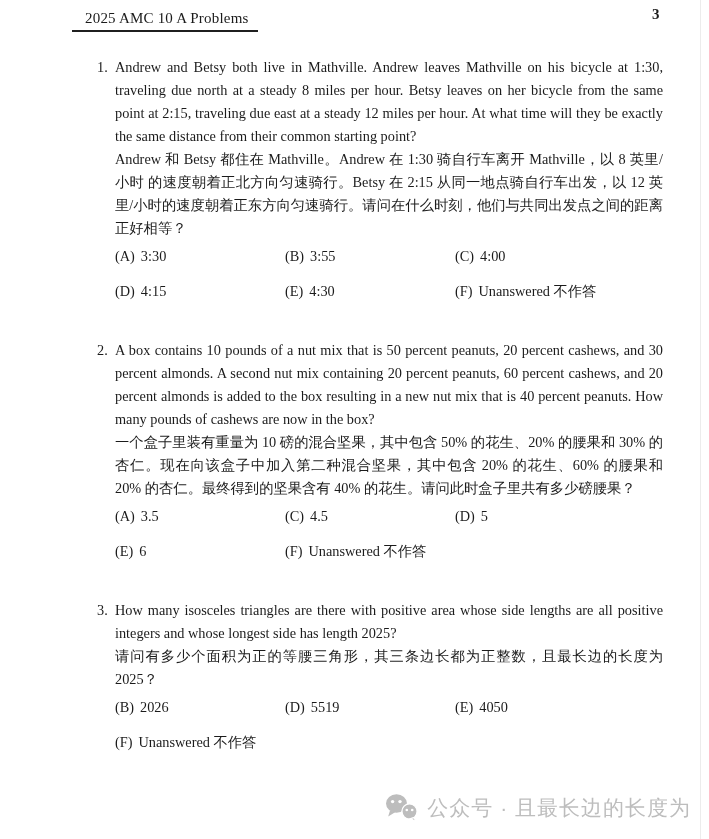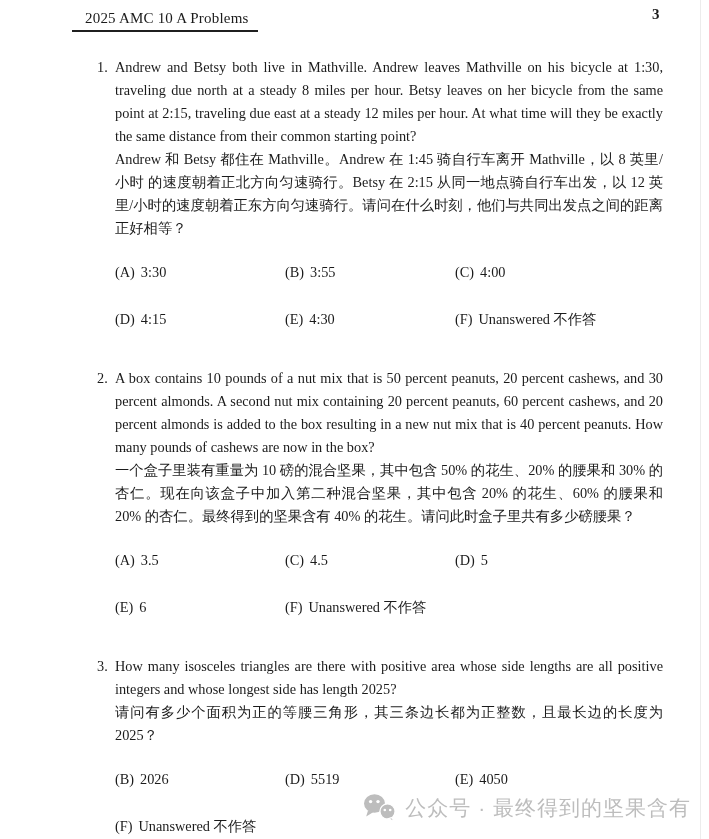--- a/index.html
+++ b/index.html
@@ -36,22 +36,22 @@
   .problem {
     display:flex; margin-bottom:36px;
     font-size:14.3px; line-height:23px;
   }
   .p-num { flex:0 0 18px; width:18px; }
   .p-body { flex:1; min-width:0; }
   .p-body p { text-align:justify; }
   .choices {
     display:grid;
     grid-template-columns:170px 170px auto;
-    row-gap:24px;
-    margin-top:21px;
+    row-gap:12px;
+    margin-top:5px;
   }
   .choice { white-space:nowrap; text-align:left; }
   .c-val { margin-left:6px; }
   .watermark {
     position:absolute; right:18px; bottom:16px;
     display:flex; align-items:center; gap:9px;
     color:#bdbdbd;
     font-family:"Liberation Sans","DejaVu Sans",sans-serif;
     font-size:21px; letter-spacing:1px;
   }
@@ -67,21 +67,21 @@
     <span class="inner">2025 AMC 10 A Problems</span>
   </div>
   <div class="page-number">3</div>
 
   <div class="content">
 
     <div class="problem">
       <div class="p-num">1.</div>
       <div class="p-body">
         <p class="eng">Andrew and Betsy both live in Mathville. Andrew leaves Mathville on his bicycle at 1:30, traveling due north at a steady 8 miles per hour. Betsy leaves on her bicycle from the same point at 2:15, traveling due east at a steady 12 miles per hour. At what time will they be exactly the same distance from their common starting point?</p>
-        <p class="chn">Andrew 和 Betsy 都住在 Mathville。Andrew 在 1:45 骑自行车离开 Mathville，以 8 英里/小时 的速度朝着正北方向匀速骑行。Betsy 在 2:15 从同一地点骑自行车出发，以 12 英里/小时的速度朝着正东方向匀速骑行。请问在什么时刻，他们与共同出发点之间的距离正好相等？</p>
+        <p class="chn">Andrew 和 Betsy 都住在 Mathville。Andrew 在 1:30 骑自行车离开 Mathville，以 8 英里/小时 的速度朝着正北方向匀速骑行。Betsy 在 2:15 从同一地点骑自行车出发，以 12 英里/小时的速度朝着正东方向匀速骑行。请问在什么时刻，他们与共同出发点之间的距离正好相等？</p>
         <div class="choices">
           <div class="choice"><span class="c-label">(A)</span><span class="c-val">3:30</span></div>
           <div class="choice"><span class="c-label">(B)</span><span class="c-val">3:55</span></div>
           <div class="choice"><span class="c-label">(C)</span><span class="c-val">4:00</span></div>
           <div class="choice"><span class="c-label">(D)</span><span class="c-val">4:15</span></div>
           <div class="choice"><span class="c-label">(E)</span><span class="c-val">4:30</span></div>
           <div class="choice"><span class="c-label">(F)</span><span class="c-val">Unanswered 不作答</span></div>
         </div>
       </div>
     </div>
@@ -127,15 +127,15 @@
         <circle cx="7.6" cy="8.6" r="1.7" fill="#ffffff"></circle>
         <circle cx="15" cy="8.6" r="1.7" fill="#ffffff"></circle>
         <g fill="#bdbdbd" stroke="#ffffff" stroke-width="1.4">
           <circle cx="24.5" cy="18.5" r="7.6"></circle>
           <polygon points="29,24.5 31.3,29 25.5,25.6"></polygon>
         </g>
         <circle cx="21.8" cy="17" r="1.3" fill="#ffffff"></circle>
         <circle cx="27.2" cy="17" r="1.3" fill="#ffffff"></circle>
       </svg>
     </span>
-    <span class="wm-text">公众号 · 最终得到的坚果含有</span>
+    <span class="wm-text">公众号 · 且最长边的长度为</span>
   </div>
 </div>
 
 </body></html>

